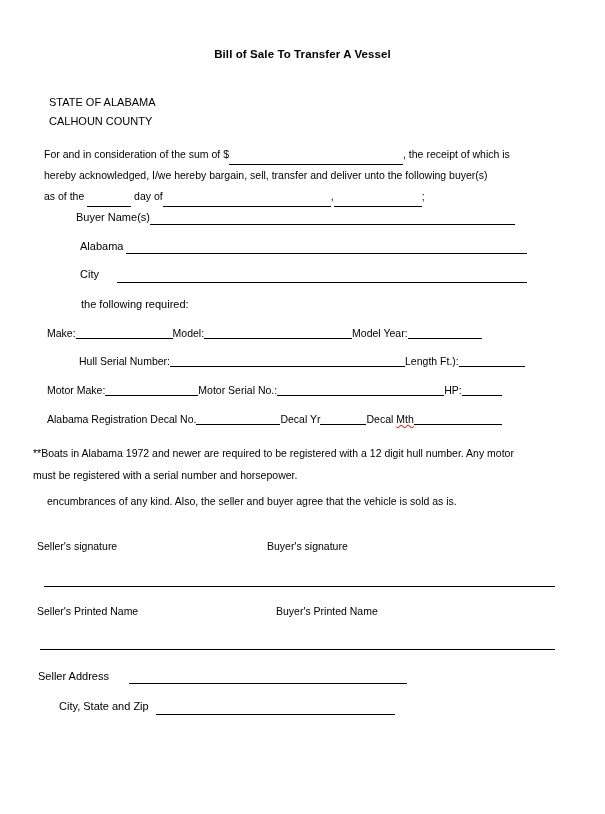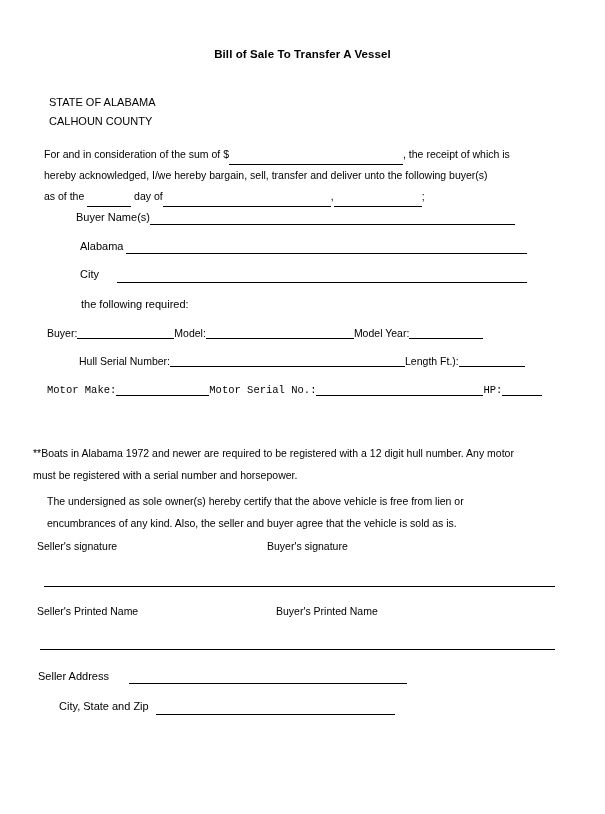--- a/index.html
+++ b/index.html
@@ -107,39 +107,41 @@
 
   <div class="abs blk-label" style="left:80px; top:240px;">Alabama</div>
   <div class="abs hline" style="left:126px; top:253px; width:401px;"></div>
 
   <div class="abs blk-label" style="left:80px; top:268px;">City</div>
   <div class="abs hline" style="left:117px; top:282px; width:410px;"></div>
 
   <div class="abs blk-label" style="left:81px; top:298px;">the following required:</div>
 
   <div class="abs field-row" style="left:47px; top:327px;">
-    <span>Buyer:</span><span class="rule-inline" style="width:97px"></span><span>Model:</span><span class="rule-inline" style="width:148px"></span><span>Model Year:</span><span class="rule-inline" style="width:74px"></span>
+    <span>Make:</span><span class="rule-inline" style="width:97px"></span><span>Model:</span><span class="rule-inline" style="width:148px"></span><span>Model Year:</span><span class="rule-inline" style="width:74px"></span>
   </div>
 
   <div class="abs field-row" style="left:47px; top:355px;margin-left:32px;">
     <span>Hull Serial Number:</span><span class="rule-inline" style="width:235px"></span><span>Length Ft.):</span><span class="rule-inline" style="width:66px"></span>
   </div>
 
-  <div class="abs field-row" style="left:47px; top:384px;font-family:Liberation Mono, monospace;">
+  <div class="abs field-row" style="left:47px; top:384px;">
     <span>Motor Make:</span><span class="rule-inline" style="width:93px"></span><span>Motor Serial No.:</span><span class="rule-inline" style="width:167px"></span><span>HP:</span><span class="rule-inline" style="width:40px"></span>
   </div>
 
+  <div class="abs field-row" style="left:47px; top:413px;">
+    <span>Alabama Registration Decal No.</span><span class="rule-inline" style="width:84px"></span><span>Decal Yr</span><span class="rule-inline" style="width:46px"></span><span>Decal </span><span class="spell-error">Mth</span><span class="rule-inline" style="width:88px"></span>
+  </div>
 
   <div class="abs para para-boats">
     <div>**Boats in Alabama 1972 and newer are required to be registered with a 12 digit hull number. Any motor</div>
     <div>must be registered with a serial number and horsepower.</div>
   </div>
 
   <div class="abs para para-certify">
-    <div>The undersigned as sole owner(s) hereby certify that the above vehicle is free from lien or</div>
     <div>encumbrances of any kind. Also, the seller and buyer agree that the vehicle is sold as is.</div>
   </div>
 
   <div class="abs sig-label" style="left:37px; top:540px;">Seller's signature</div>
   <div class="abs sig-label" style="left:267px; top:540px;">Buyer's signature</div>
 
   <div class="abs hline" style="left:44px; top:586px; width:511px;"></div>
 
   <div class="abs sig-label" style="left:37px; top:605px;">Seller's Printed Name</div>
   <div class="abs sig-label" style="left:276px; top:605px;">Buyer's Printed Name</div>

